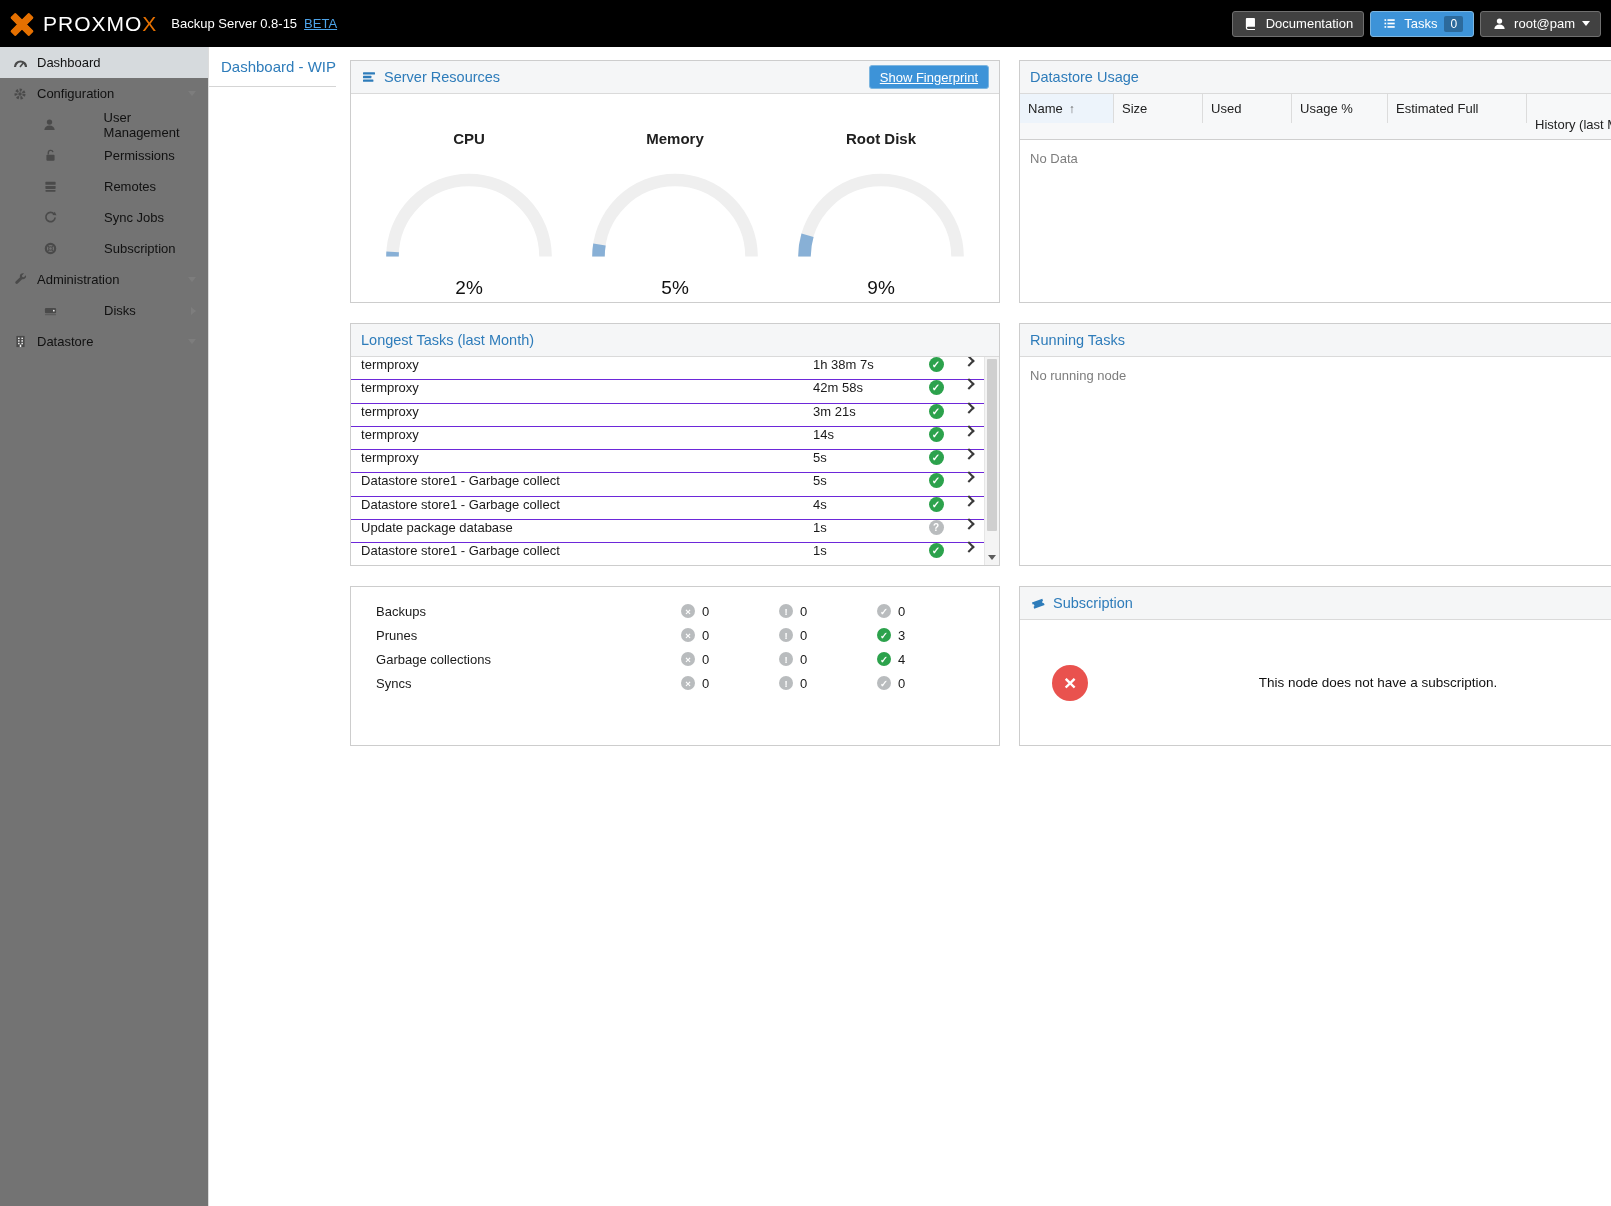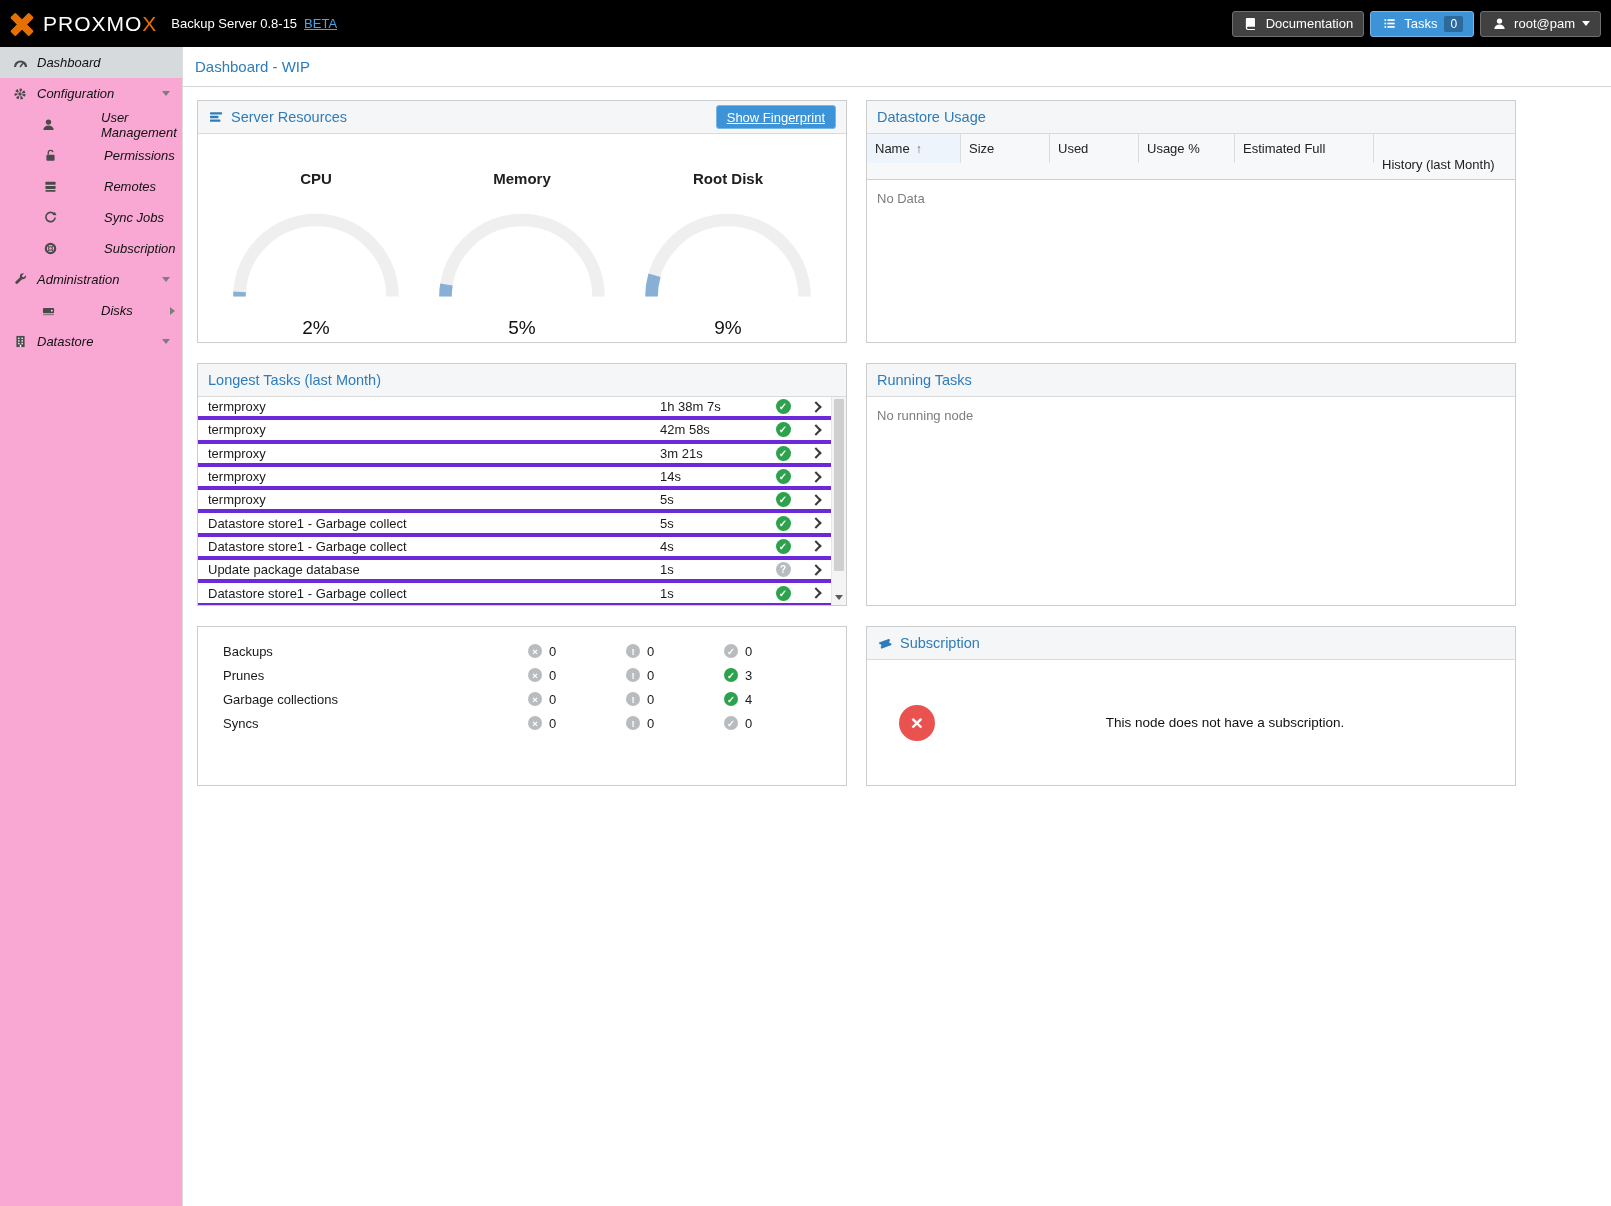--- a/index.html
+++ b/index.html
@@ -24,32 +24,32 @@
   .badge { background: rgba(0,0,0,.28); border-radius: 2px; padding: 1px 6px; font-size: 12px; }
   .tbi { color: #fff; }
 
   .caret { width: 0; height: 0; display: inline-block; }
   .caret.down  { border-left: 4px solid transparent; border-right: 4px solid transparent; border-top: 5px solid #7d7d7d; }
   .caret.right { border-top: 4px solid transparent; border-bottom: 4px solid transparent; border-left: 5px solid #7d7d7d; }
   .caret.white { border-top-color: #fff; }
 
   
   .layout { display: flex; height: calc(100% - 47px); }
-  .sidebar { width: 183px; background: #f9a8d4; border-right: 1px solid #dcdcdc; flex: none; font-style: italic; }
+  .sidebar { width: 209px; background: #737373; border-right: 1px solid #dcdcdc; flex: none; }
   .side-item { height: 31px; display: flex; align-items: center; padding-left: 12px; cursor: pointer; color: #111; }
   .side-item.ind { padding-left: 42px; gap: 37px; }
   .side-item.sel { background: #d6dadd; }
   .side-item .icn { color: #4a4a4a; }
   .slabel { margin-left: 9px; }
   .side-item .caret { margin-left: auto; margin-right: 12px; }
 
   .icn { display: inline-flex; width: 16px; height: 14px; align-items: center; justify-content: center; }
   .icn svg { display: block; }
 
-  .main { flex: 1; background: #fff; overflow: hidden; display: flex; flex-direction: column; }
+  .main { flex: 1; background: #fff; overflow: hidden; display: flex; flex-direction: row; }
   .page-header { height: 40px; border-bottom: 1px solid #d5d5d5; display: flex; align-items: center; padding-left: 12px; flex: none; }
   .page-title { color: var(--accent); font-size: 15px; }
 
   .dash { padding: 13px 0 0 14px; display: grid; grid-template-columns: 650px 650px; gap: 20px 19px; align-content: start; }
 
   
   .panel { border: 1px solid #cdcdcd; background: #fff; display: flex; flex-direction: column; overflow: hidden; }
   .h243 { height: 243px; }
   .h160 { height: 160px; }
   .panel-hd { height: 33px; flex: none; background: #f5f6f7; border-bottom: 1px solid #dadada; display: flex; align-items: center; padding: 0 10px; gap: 7px; }
@@ -76,21 +76,21 @@
   .ds-col:nth-child(3) { width: 89px; }
   .ds-col:nth-child(4) { width: 96px; }
   .ds-col:nth-child(5) { width: 139px; }
   .ds-col:nth-child(6) { flex: 1; border-right: none; margin-top: 16px; }
   .ds-col.sorted { background: #edf4fb; }
   .sort-arrow { color: #666; margin-left: 6px; font-size: 12px; }
   .empty-text { padding: 11px 10px; color: #7d7d7d; font-size: 13px; }
 
   
   .tlist { position: absolute; inset: 0; overflow: hidden; padding-right: 15px; }
-  .trow { display: flex; align-items: center; height: 23.3px; border-bottom: 4px solid #6d28d9; cursor: pointer; }
+  .trow { display: flex; height: 23.3px; border-bottom: 1px solid #6d28d9; cursor: pointer; }
   .tname { flex: 1; padding-left: 10px; }
   .tdur { width: 105px; }
   .tstat { width: 36px; display: flex; justify-content: center; }
   .tchev { width: 30px; display: flex; justify-content: center; }
   .chev { width: 8px; height: 8px; border-top: 2px solid #3a3a3a; border-right: 2px solid #3a3a3a; transform: rotate(45deg); display: inline-block; }
 
   .stc { width: 15px; height: 15px; border-radius: 50%; color: #fff; font-size: 10px; font-weight: bold; display: inline-flex; align-items: center; justify-content: center; }
   .st-ok { background: var(--green); }
   .st-unknown { background: #b9bcbe; }
 

